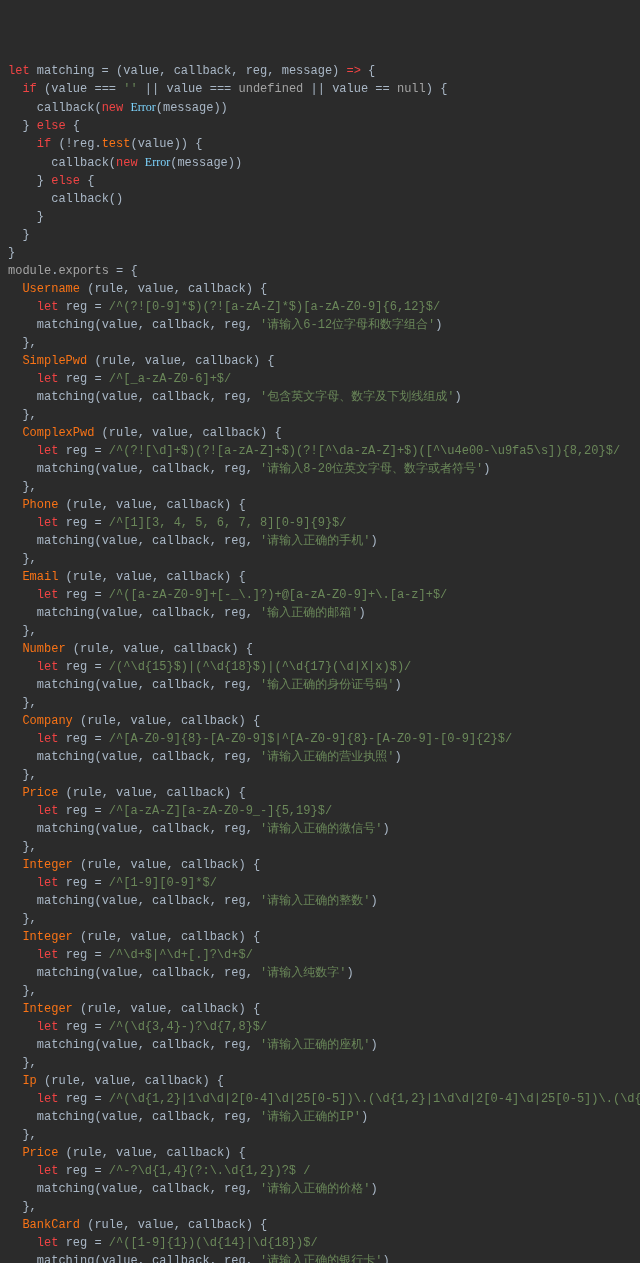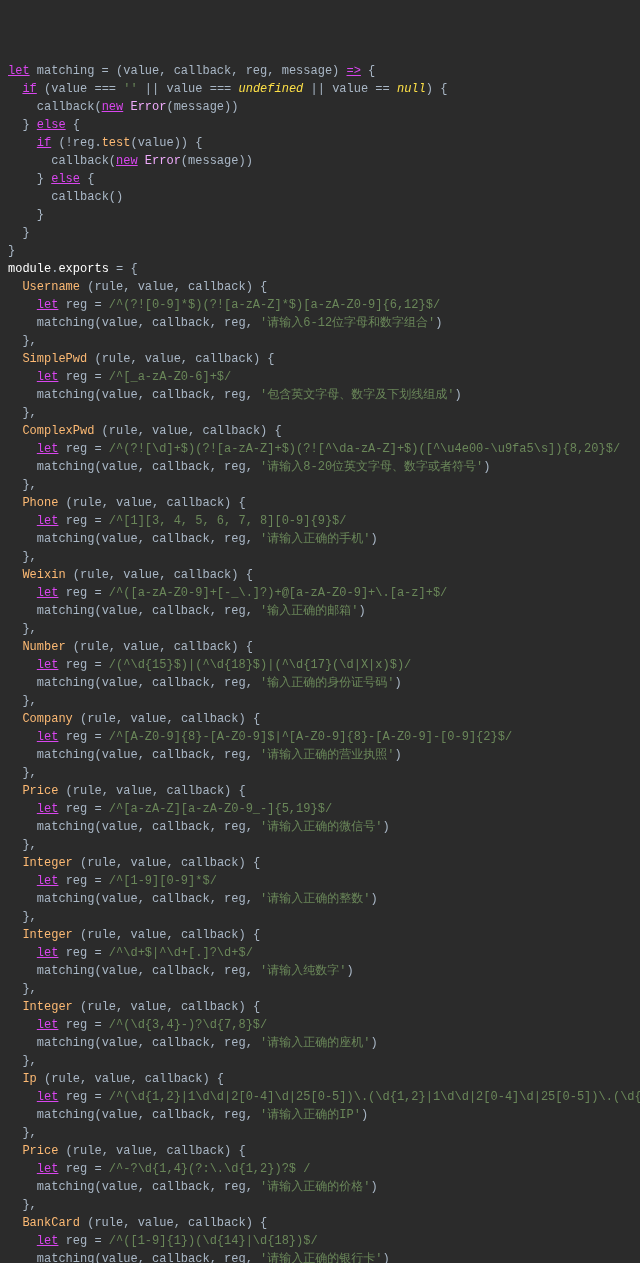--- a/index.html
+++ b/index.html
@@ -6,27 +6,27 @@
     margin: 0;
     padding: 8px;
     background: #2b2b2b;
     font-family: Consolas, 'Courier New', monospace;
     font-size: 12px;
     line-height: 18px;
     color: #a9b7c6;
     white-space: pre;
     overflow-x: hidden;
   }
-  .kw { color: #d946ef; text-decoration: underline; }        
-  .fn { color: #fdba74; }        
-  .prop { color: #ffffff; }      
+  .kw { color: #ef4444; }        
+  .fn { color: #f97316; }        
+  .prop { color: #a3a3a3; }      
   .str { color: #6a8759; }       
-  .num { color: #fde047; font-style: italic; }       
+  .num { color: #a3a3a3; }       
   .pn { color: #a9b7c6; }
-  .err { color: #f0abfc; }       
+  .err { color: #7dd3fc; font-family: Liberation Serif, serif; }       
 </style>
 </head>
 <body>
 
 
 <div id="code"><span class="kw">let</span> <span class="pn">matching</span> = (<span class="pn">value</span>, <span class="pn">callback</span>, <span class="pn">reg</span>, <span class="pn">message</span>) <span class="kw">=&gt;</span> {
   <span class="kw">if</span> (<span class="pn">value</span> === <span class="str">''</span> || <span class="pn">value</span> === <span class="num">undefined</span> || <span class="pn">value</span> == <span class="num">null</span>) {
     <span class="pn">callback</span>(<span class="kw">new</span> <span class="err">Error</span>(<span class="pn">message</span>))
   } <span class="kw">else</span> {
     <span class="kw">if</span> (!<span class="pn">reg</span>.<span class="fn">test</span>(<span class="pn">value</span>)) {
@@ -46,21 +46,21 @@
     <span class="pn">matching</span>(<span class="pn">value</span>, <span class="pn">callback</span>, <span class="pn">reg</span>, <span class="str">'包含英文字母、数字及下划线组成'</span>)
   },
   <span class="fn">ComplexPwd</span> (<span class="pn">rule</span>, <span class="pn">value</span>, <span class="pn">callback</span>) {
     <span class="kw">let</span> <span class="pn">reg</span> = <span class="str">/^(?![\d]+$)(?![a-zA-Z]+$)(?![^\da-zA-Z]+$)([^\u4e00-\u9fa5\s]){8,20}$/</span>
     <span class="pn">matching</span>(<span class="pn">value</span>, <span class="pn">callback</span>, <span class="pn">reg</span>, <span class="str">'请输入8-20位英文字母、数字或者符号'</span>)
   },
   <span class="fn">Phone</span> (<span class="pn">rule</span>, <span class="pn">value</span>, <span class="pn">callback</span>) {
     <span class="kw">let</span> <span class="pn">reg</span> = <span class="str">/^[1][3, 4, 5, 6, 7, 8][0-9]{9}$/</span>
     <span class="pn">matching</span>(<span class="pn">value</span>, <span class="pn">callback</span>, <span class="pn">reg</span>, <span class="str">'请输入正确的手机'</span>)
   },
-  <span class="fn">Weixin</span> (<span class="pn">rule</span>, <span class="pn">value</span>, <span class="pn">callback</span>) {
+  <span class="fn">Email</span> (<span class="pn">rule</span>, <span class="pn">value</span>, <span class="pn">callback</span>) {
     <span class="kw">let</span> <span class="pn">reg</span> = <span class="str">/^([a-zA-Z0-9]+[-_\.]?)+@[a-zA-Z0-9]+\.[a-z]+$/</span>
     <span class="pn">matching</span>(<span class="pn">value</span>, <span class="pn">callback</span>, <span class="pn">reg</span>, <span class="str">'输入正确的邮箱'</span>)
   },
   <span class="fn">Number</span> (<span class="pn">rule</span>, <span class="pn">value</span>, <span class="pn">callback</span>) {
     <span class="kw">let</span> <span class="pn">reg</span> = <span class="str">/(^\d{15}$)|(^\d{18}$)|(^\d{17}(\d|X|x)$)/</span>
     <span class="pn">matching</span>(<span class="pn">value</span>, <span class="pn">callback</span>, <span class="pn">reg</span>, <span class="str">'输入正确的身份证号码'</span>)
   },
   <span class="fn">Company</span> (<span class="pn">rule</span>, <span class="pn">value</span>, <span class="pn">callback</span>) {
     <span class="kw">let</span> <span class="pn">reg</span> = <span class="str">/^[A-Z0-9]{8}-[A-Z0-9]$|^[A-Z0-9]{8}-[A-Z0-9]-[0-9]{2}$/</span>
     <span class="pn">matching</span>(<span class="pn">value</span>, <span class="pn">callback</span>, <span class="pn">reg</span>, <span class="str">'请输入正确的营业执照'</span>)

